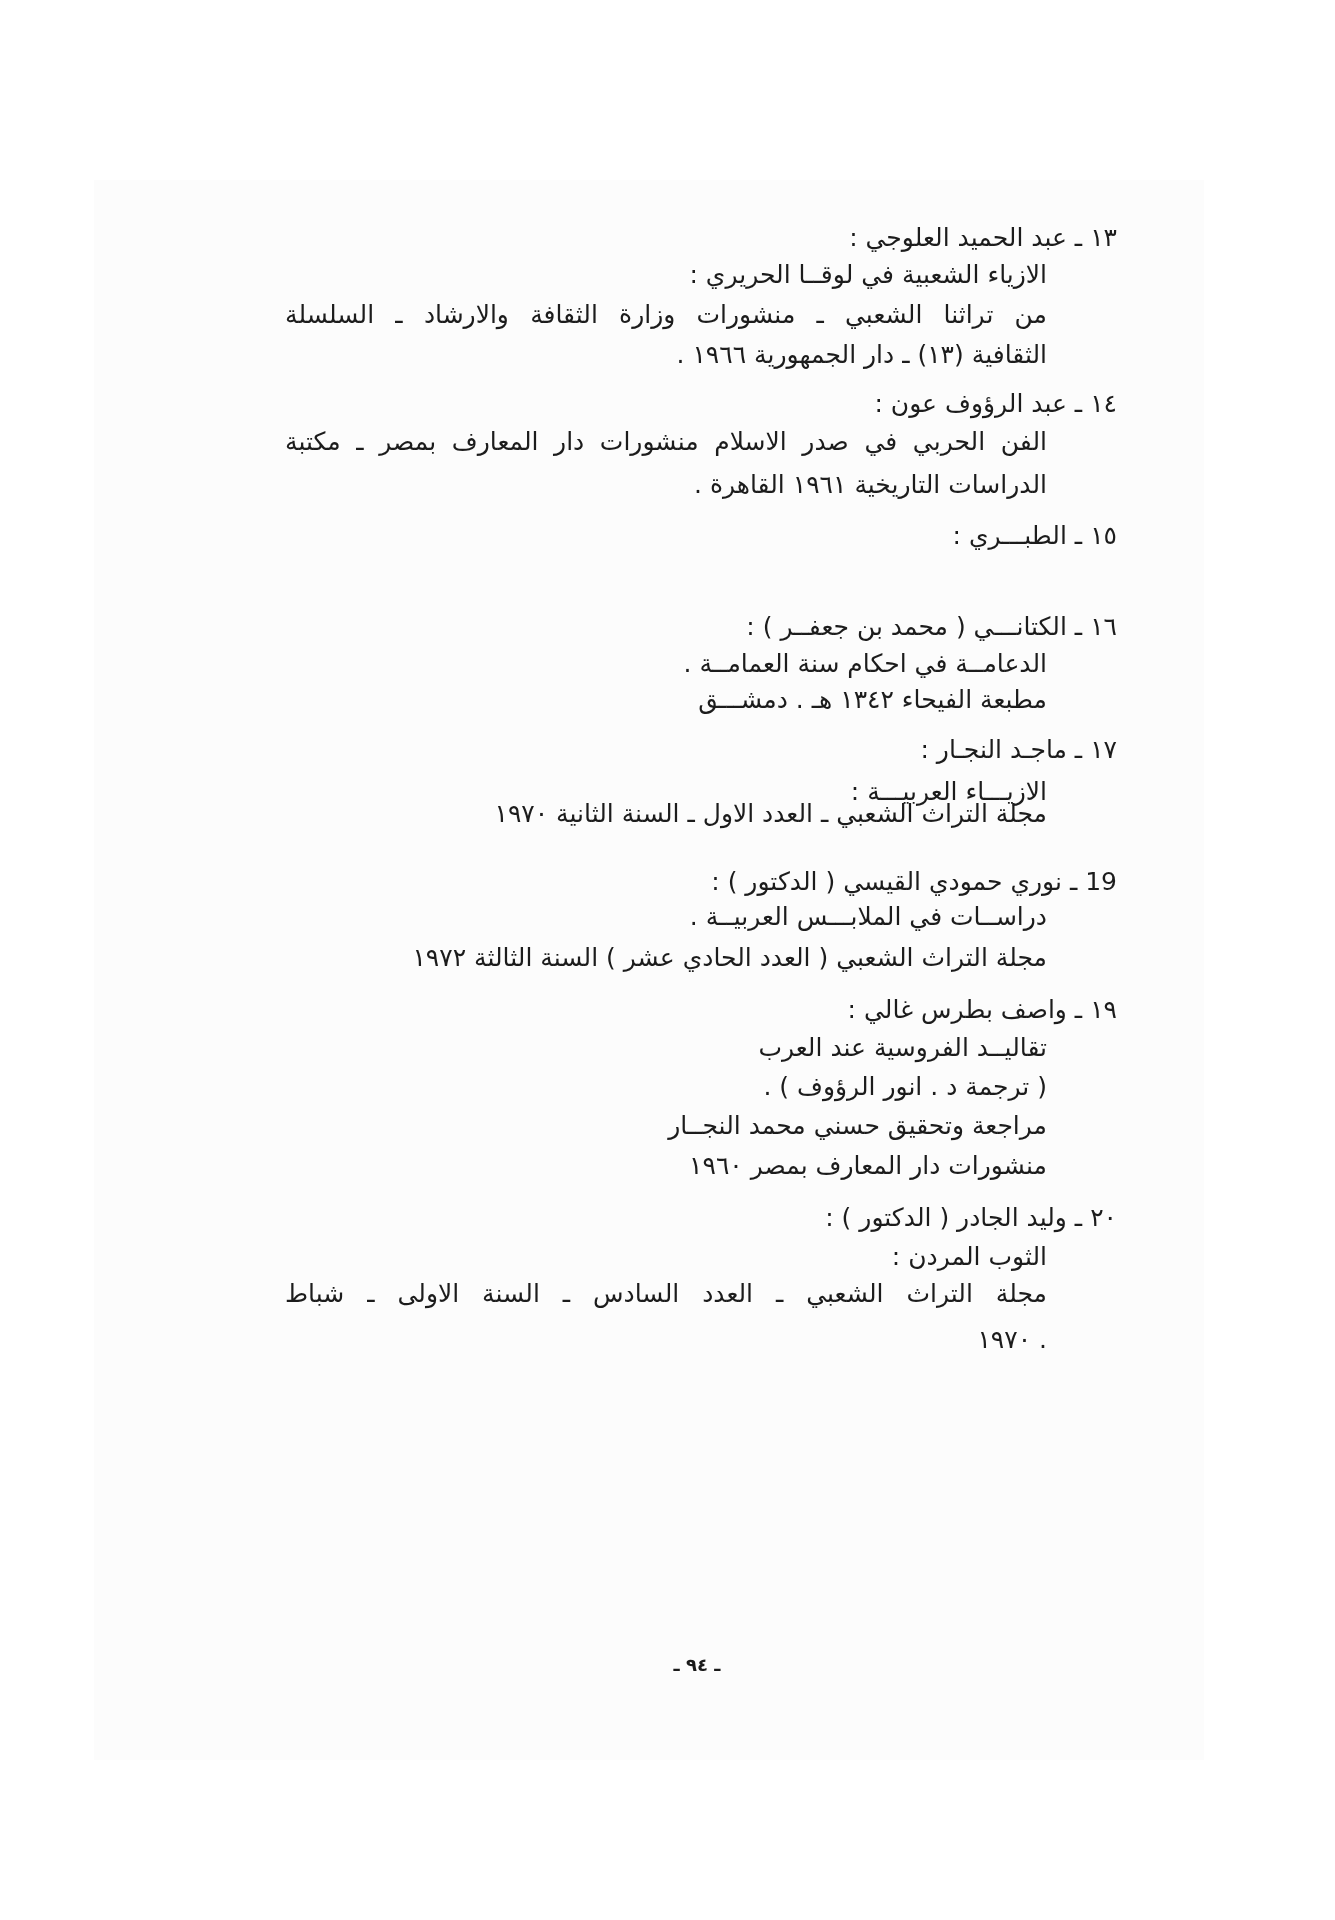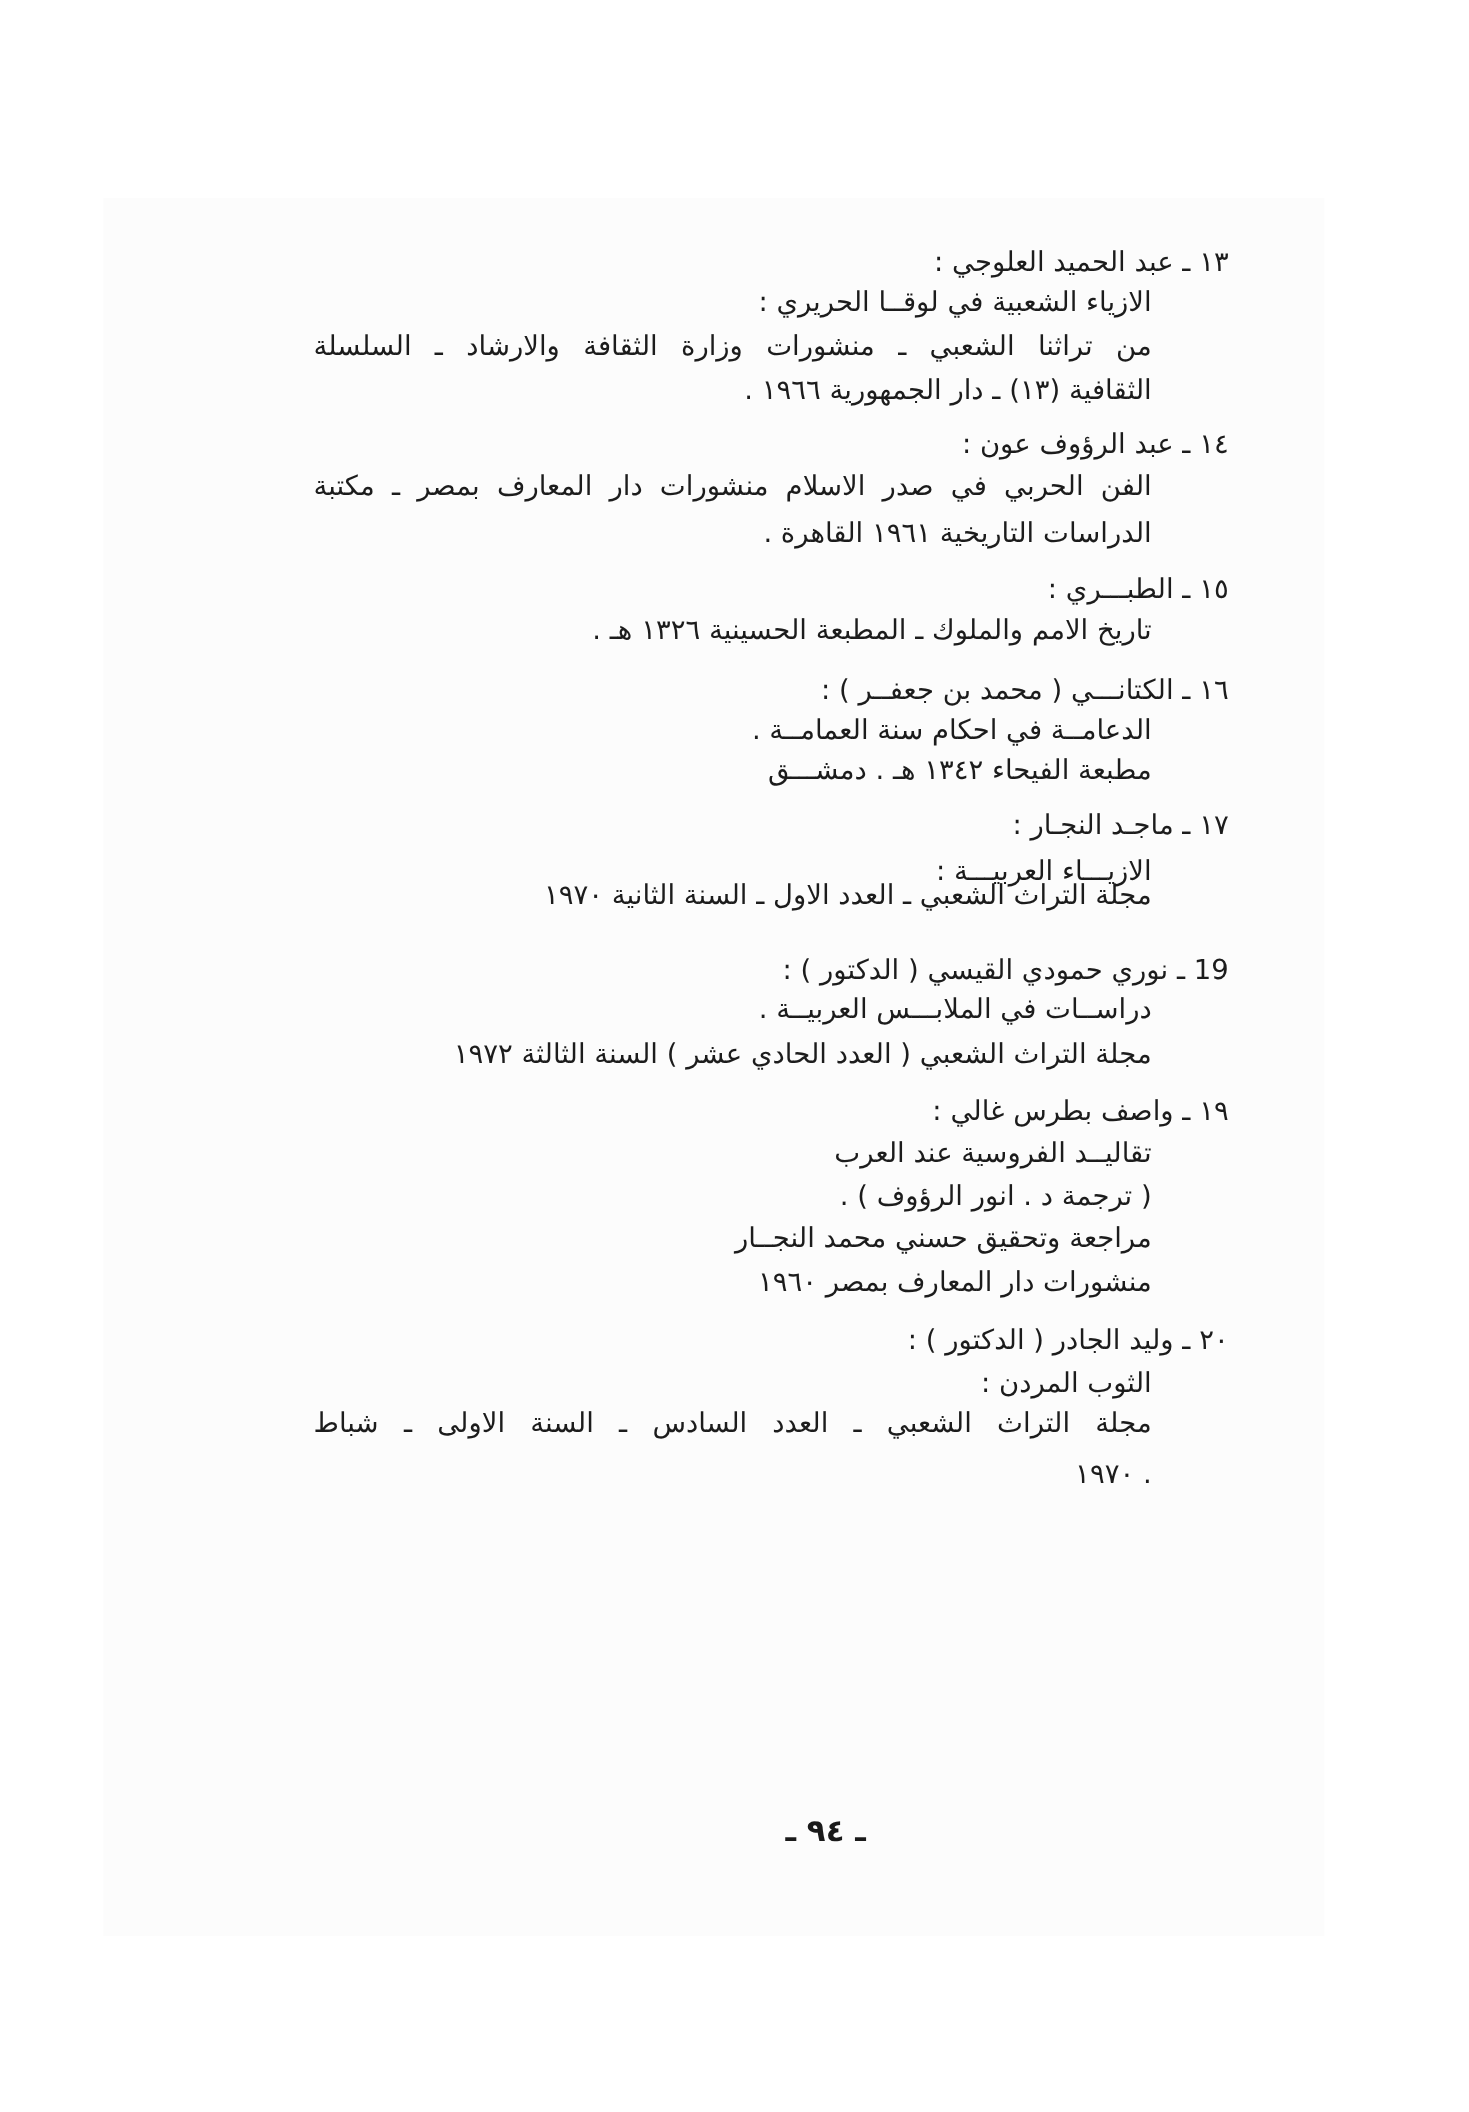--- a/index.html
+++ b/index.html
@@ -20,41 +20,40 @@
   .line {
     position: absolute; direction: rtl; text-align: right; white-space: nowrap;
     font-size: 25px; line-height: 34px; height: 34px;
     font-family: "DejaVu Sans", sans-serif; color: #1c1c1c;
   }
   .head { right: 235px; }
   .sub  { right: 305px; }
   .justify { left: 238px; text-align: justify; text-align-last: justify; }
   .page-number {
     position: absolute; left: 560px; top: 1645px; width: 180px; height: 40px;
-    direction: rtl; font-size: 28px; font-weight: bold;
+    direction: rtl; text-align: center; font-size: 18px; font-weight: bold;
     font-family: "DejaVu Sans", sans-serif; color: #1a1a1a; line-height: 40px;
   }
 </style>
 </head>
 <body>
 
 <div class="page">
   <div class="scan-area"></div>
 
   <div class="line head" style="top:221px">١٣ ـ عبد الحميد العلوجي :</div>
   <div class="line sub" style="top:258px">الازياء الشعبية في لوقــا الحريري :</div>
   <div class="line sub justify" style="top:298px">من تراثنا الشعبي ـ منشورات وزارة الثقافة والارشاد ـ السلسلة</div>
   <div class="line sub" style="top:338px">الثقافية (١٣) ـ دار الجمهورية ١٩٦٦ .</div>
 
   <div class="line head" style="top:387px">١٤ ـ عبد الرؤوف عون :</div>
   <div class="line sub justify" style="top:425px">الفن الحربي في صدر الاسلام منشورات دار المعارف بمصر ـ مكتبة</div>
   <div class="line sub" style="top:468px">الدراسات التاريخية ١٩٦١ القاهرة .</div>
 
   <div class="line head" style="top:519px">١٥ ـ الطبـــري :</div>
-  <div class="line sub" style="top:556px">تاريخ الامم والملوك ـ المطبعة الحسينية ١٣٢٦ هـ .</div>
 
   <div class="line head" style="top:610px">١٦ ـ الكتانـــي ( محمد بن جعفــر ) :</div>
   <div class="line sub" style="top:647px">الدعامــة في احكام سنة العمامــة .</div>
   <div class="line sub" style="top:683px">مطبعة الفيحاء ١٣٤٢ هـ . دمشـــق</div>
 
   <div class="line head" style="top:733px">١٧ ـ ماجـد النجـار :</div>
   <div class="line sub" style="top:775px">الازيـــاء العربيـــة :</div>
   <div class="line sub" style="top:797px">مجلة التراث الشعبي ـ العدد الاول ـ السنة الثانية ١٩٧٠</div>
 
   <div class="line head" style="top:865px">19 ـ نوري حمودي القيسي ( الدكتور ) :</div>

